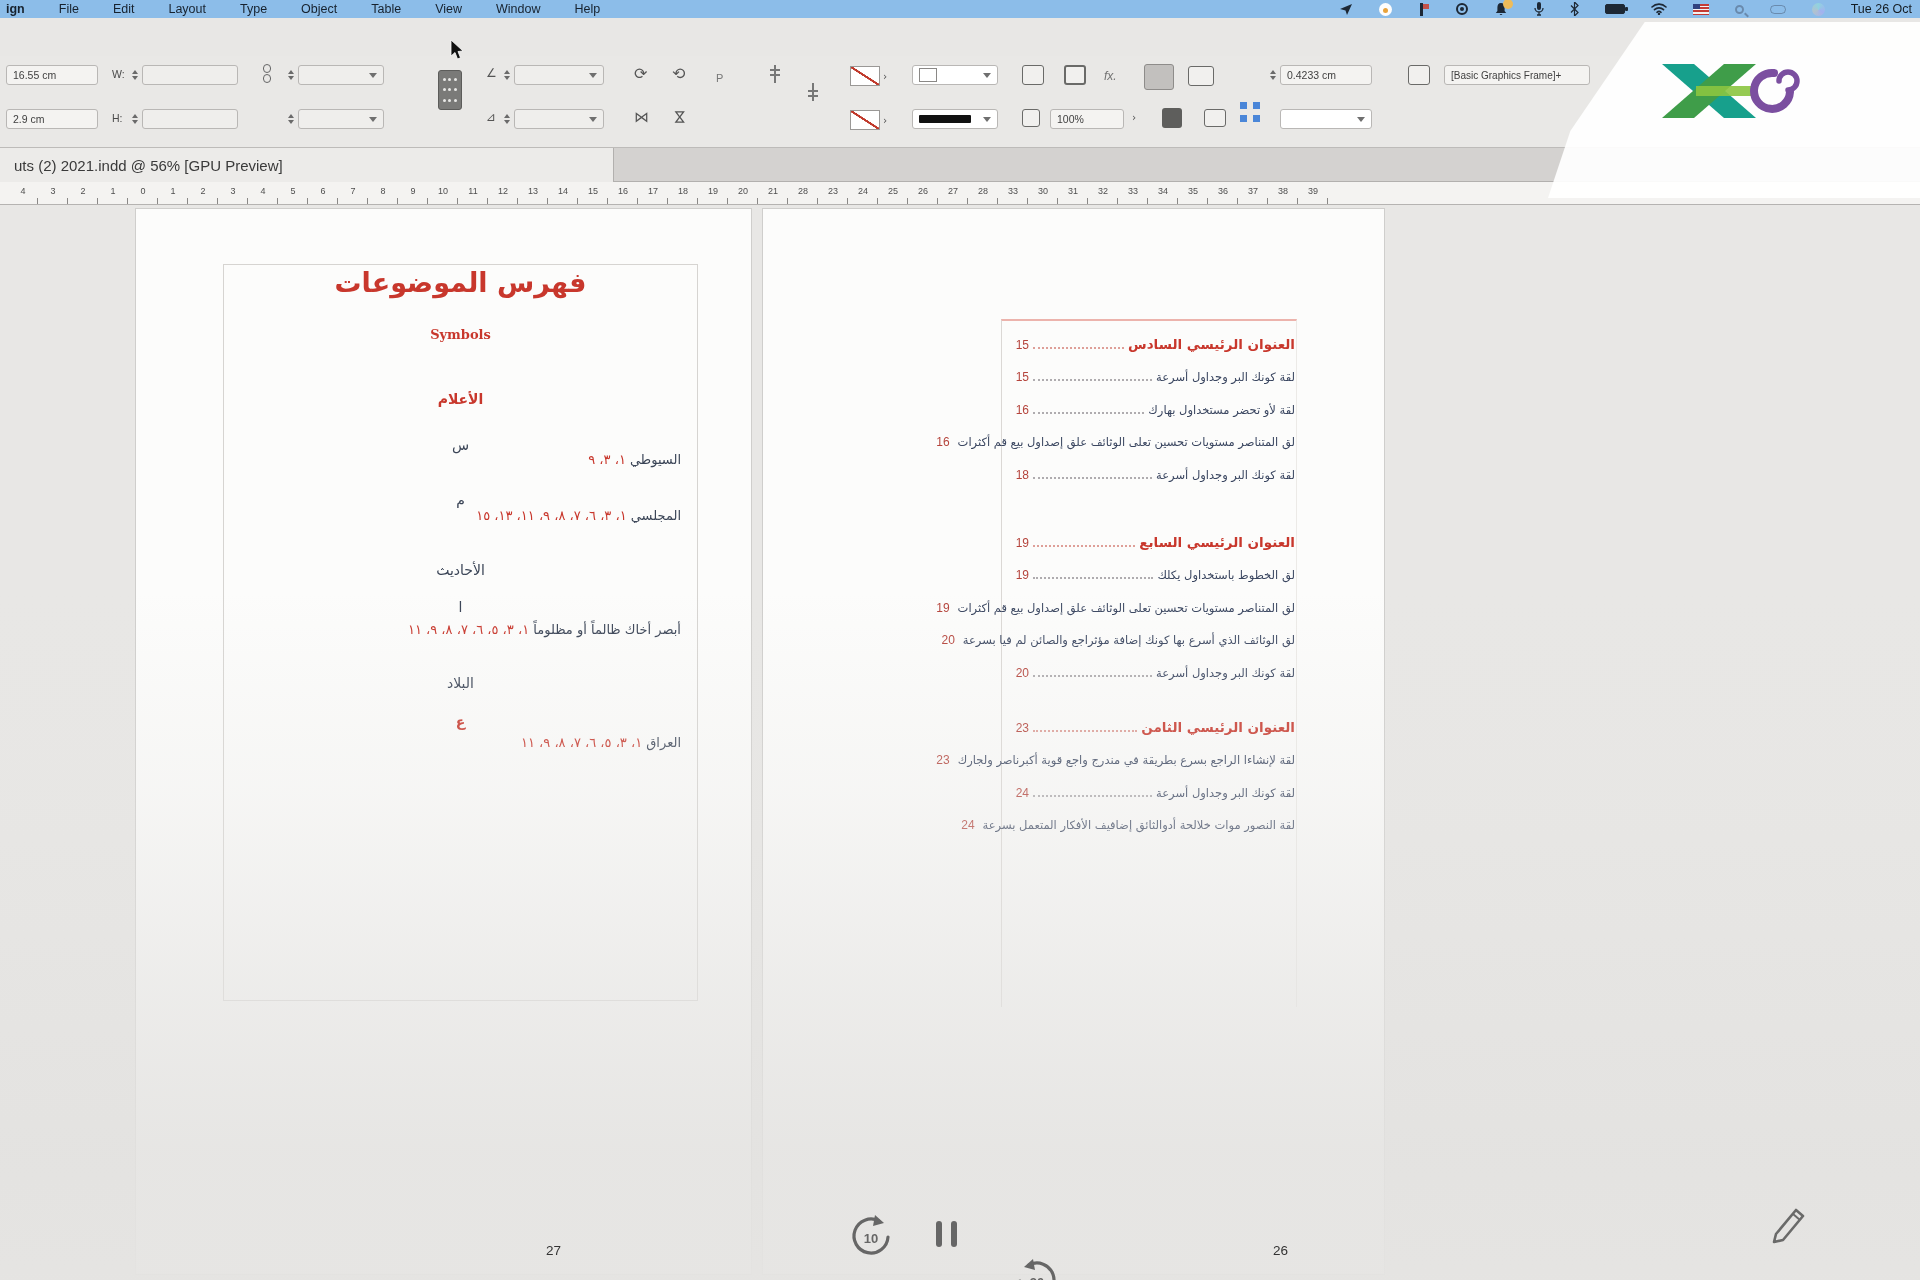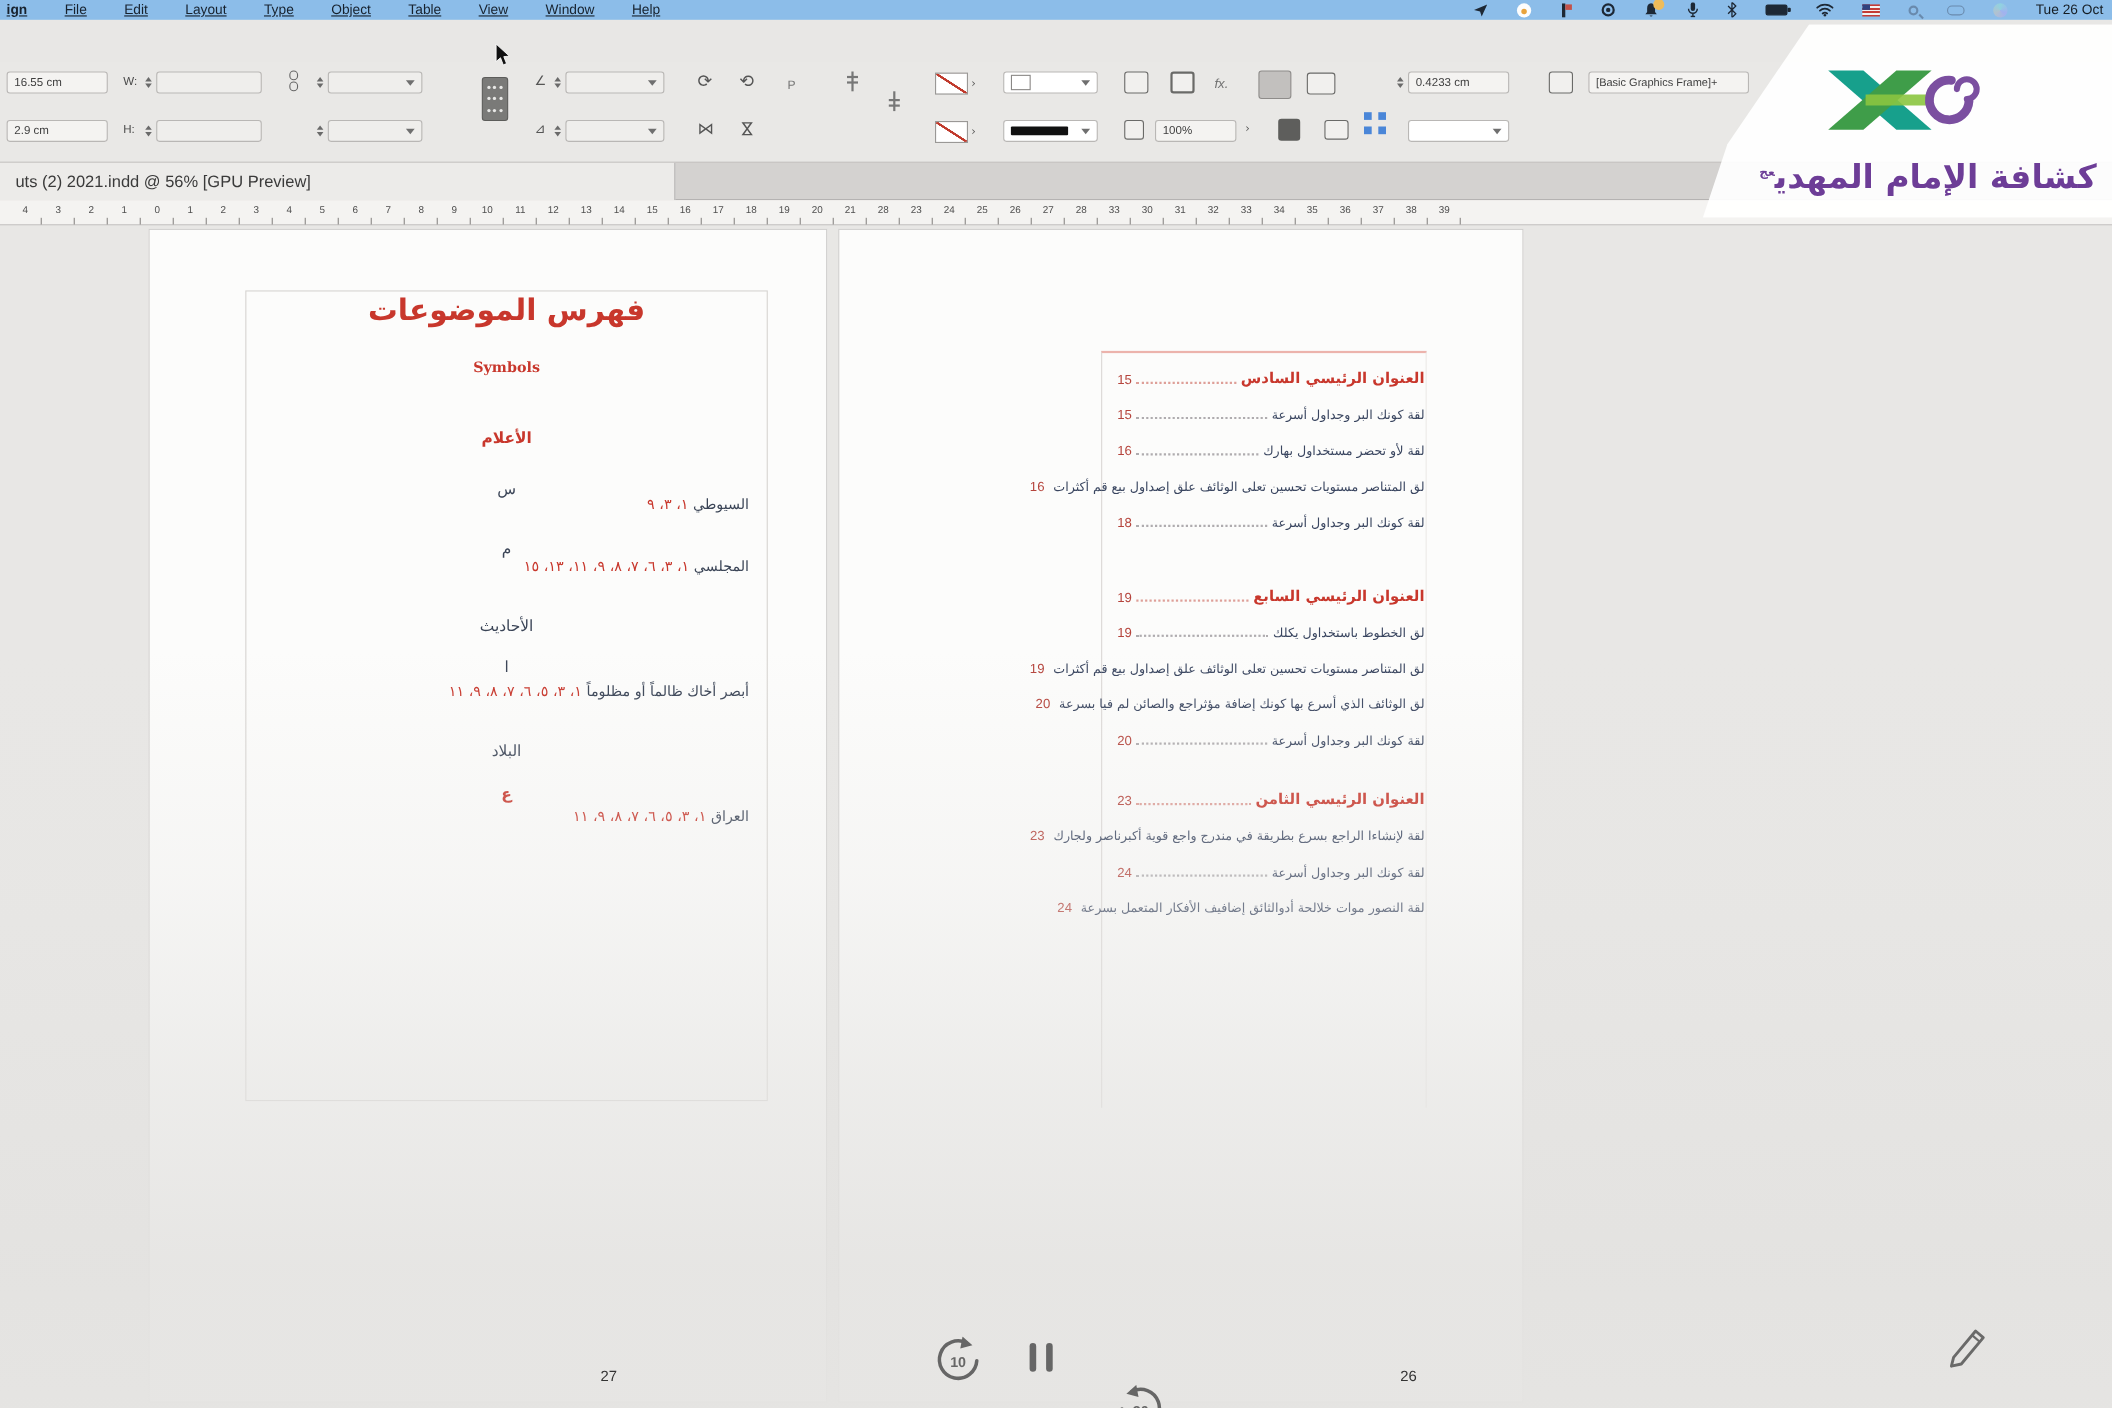--- a/index.html
+++ b/index.html
@@ -5,21 +5,21 @@
   html,body{margin:0;padding:0;background:#222;}
   *{box-sizing:border-box;}
   .screen{position:relative;width:1920px;height:1280px;overflow:hidden;
     font-family:"Liberation Sans","DejaVu Sans",sans-serif;background:#e8e7e5;}
 
   
   .menubar{position:absolute;top:0;left:0;right:0;height:18px;background:var(--menu-blue,#8cbde9);
     display:flex;align-items:center;font-size:12.5px;color:#17222e;}
   .menu-left{display:flex;align-items:center;gap:0;padding-left:6px;}
   .menu-app{font-weight:bold;margin-right:26px;}
-  .menu-item{margin-right:34px;cursor:default;text-decoration:underline;}
+  .menu-item{margin-right:34px;cursor:default;}
   .menu-right{position:absolute;right:8px;top:0;height:18px;display:flex;align-items:center;gap:26px;}
   .si{display:inline-block;position:relative;}
   .si svg{display:block;}
   .si-circ{width:13px;height:13px;border-radius:50%;background:#fdfdfd;position:relative;}
   .si-circ::after{content:"";position:absolute;left:4px;top:5px;width:5px;height:5px;border-radius:50%;background:#e8a33c;}
   .si-target{width:12px;height:12px;border:2px solid #1d2835;border-radius:50%;position:relative;}
   .si-target::after{content:"";position:absolute;left:2px;top:2px;width:4px;height:4px;border-radius:50%;background:#1d2835;}
   .si-bell{position:relative;}
   .si-bell .badge{position:absolute;right:-5px;top:-3px;width:10px;height:10px;border-radius:50%;background:#eebc5a;}
   .si-batt{width:20px;height:10px;border:1.5px solid #1d2835;border-radius:2px;position:relative;background:#1d2835;}
@@ -529,23 +529,20 @@
     <div class="wm-bg"></div>
     <div class="wm-emblem">
       <svg width="165" height="94" viewBox="0 0 165 94">
         <path d="M10 20 L42 20 L104 74 L72 74 Z" fill="#17a08c"></path>
         <path d="M72 20 L104 20 L42 74 L10 74 Z" fill="#3f9d49"></path>
         <path d="M44 42 h56 v10 h-56 z" fill="#8bc540" opacity="0.9"></path>
         <path d="M138 48 a18 18 0 1 1 -16 -19" fill="none" stroke="#7b4fa0" stroke-width="8" stroke-linecap="round"></path>
         <path d="M136 46 a9 9 0 1 0 -9 -9" fill="none" stroke="#7b4fa0" stroke-width="5.5" stroke-linecap="round"></path>
       </svg>
     </div>
-    <div class="wm-text">
-      <span>كشافة الإمام المهدي</span><span class="wm-aj">عج</span>
-    </div>
   </div>
 
   <div class="cursor" style="left:450px;top:40px;">
     <svg width="15" height="21" viewBox="0 0 15 21">
         <path d="M1 0 L1 16 L5 12.5 L7.5 19 L10.5 17.8 L8 11.5 L13 11 Z" fill="#111" stroke="#fff" stroke-width="0.8"></path>
       </svg>
   </div>
 </div>
 
 </body></html>

